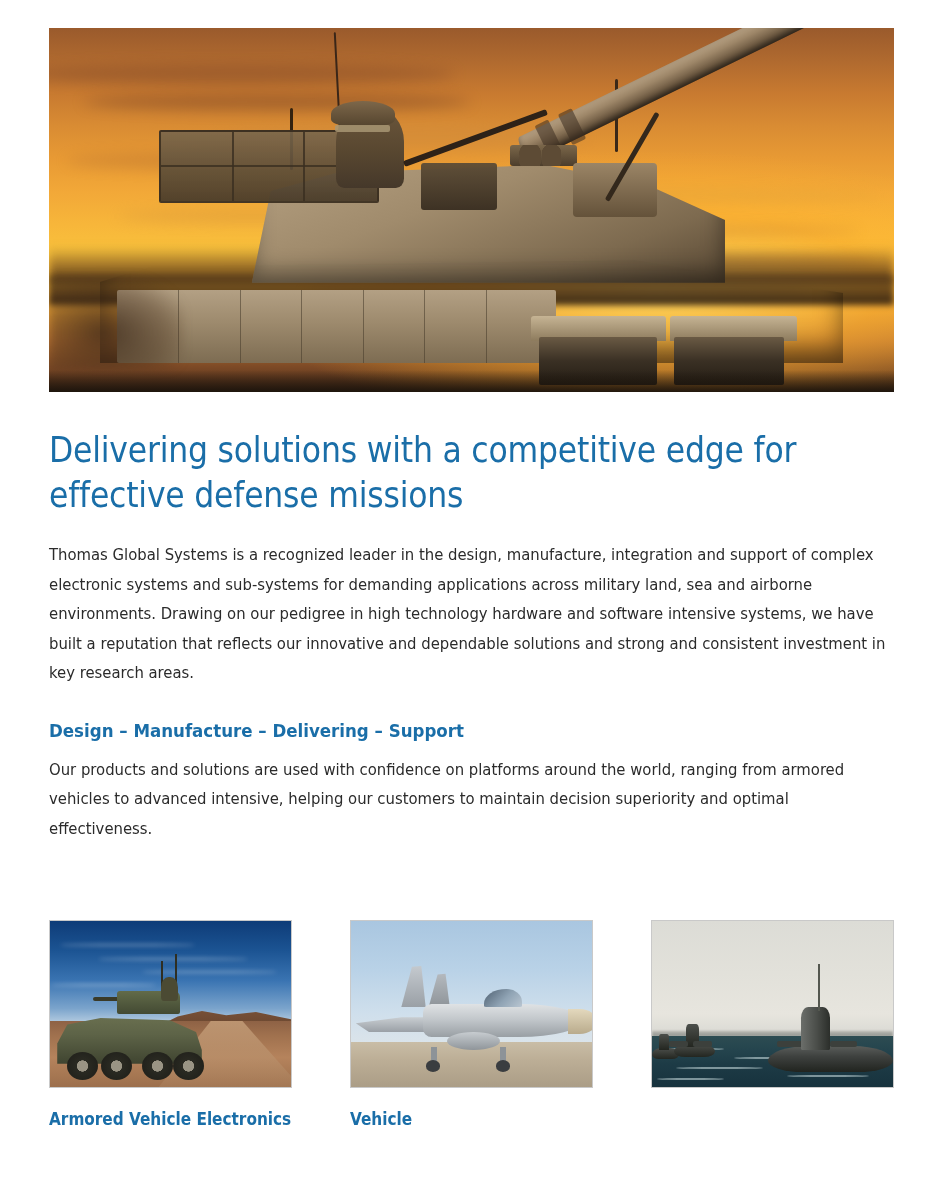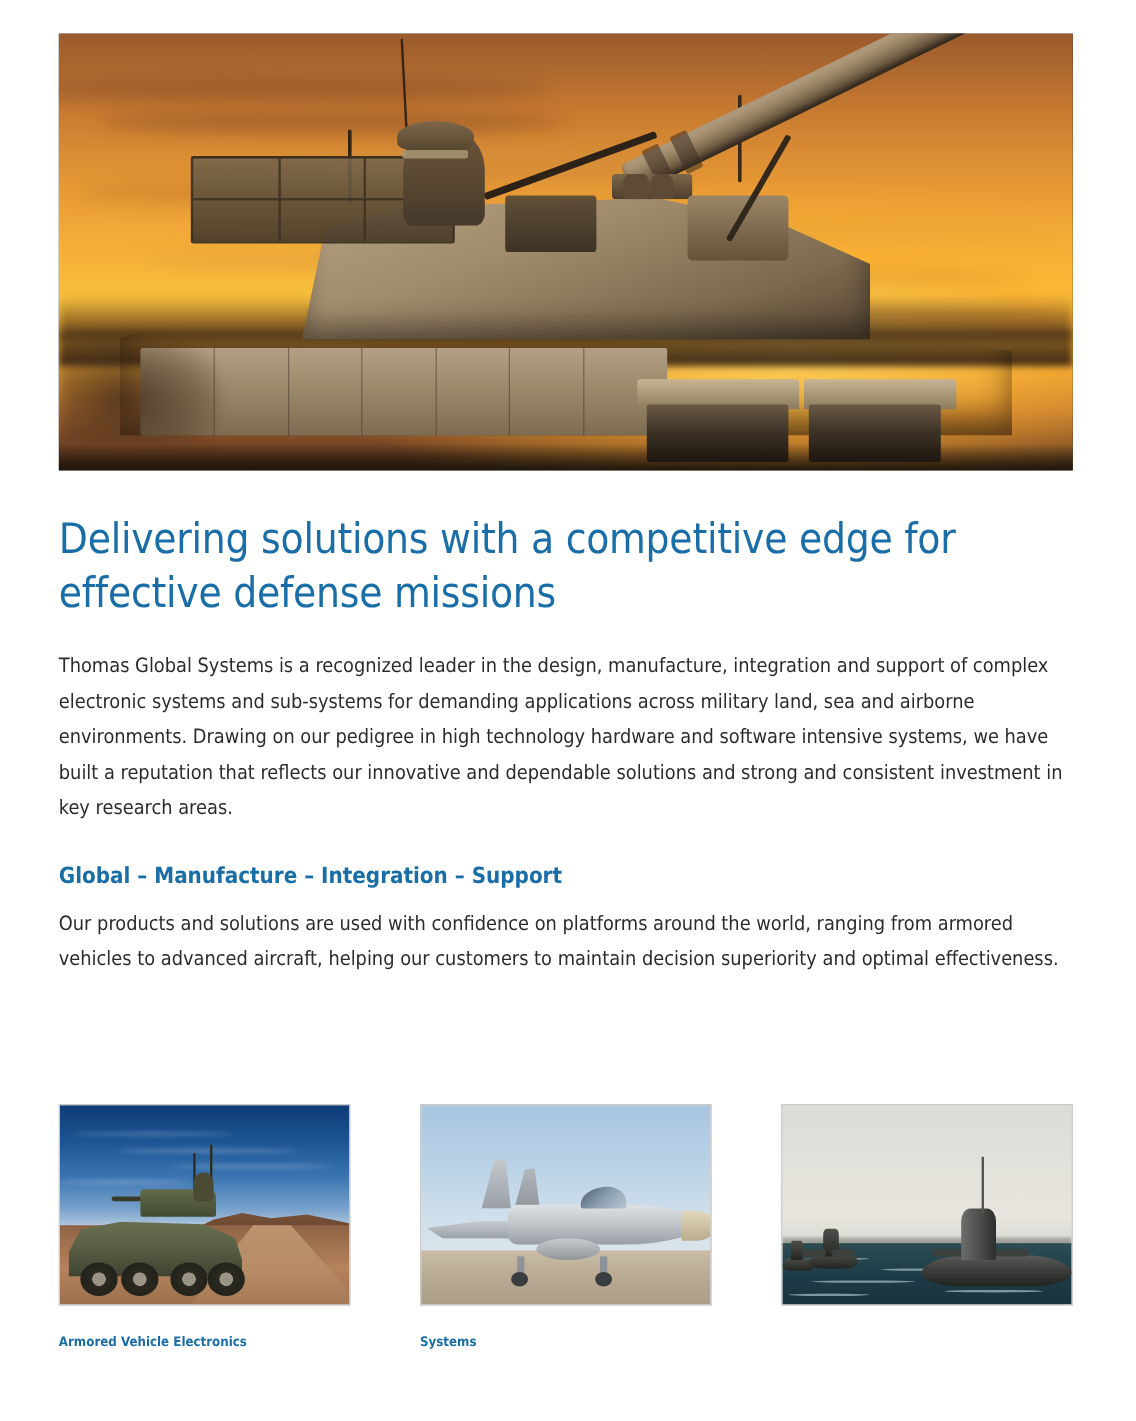--- a/index.html
+++ b/index.html
@@ -307,21 +307,21 @@
     width: 243px; height: 168px;
     border: 1px solid #c9c9c9;
     overflow: hidden;
     position: relative;
     background: #ddd;
   }
   .card .caption {
     display: block;
     margin-top: 19px;
     font-family: "DejaVu Sans Condensed", "Liberation Sans Narrow", "Liberation Sans", sans-serif;
-    font-size: 11px;
+    font-size: 17px;
     line-height: 24px;
     font-weight: 600;
     color: #1a6ea8;
     text-decoration: none;
     cursor: pointer;
   }
 
   
   .av-sky {
     position: absolute; left:0; top:0; right:0; height: 62%;
@@ -555,22 +555,22 @@
     <div class="fender fd2"></div>
     <div class="track-box tb1"></div>
     <div class="track-box tb2"></div>
     <div class="dust-left"></div>
     <div class="grass"></div>
   </div>
 
   <div class="content">
     <h1 class="headline">Delivering solutions with a competitive edge for effective defense missions</h1>
     <p class="body">Thomas Global Systems is a recognized leader in the design, manufacture, integration and support of complex electronic systems and sub-systems for demanding applications across military land, sea and airborne environments.  Drawing on our pedigree in high technology hardware and software intensive systems, we have built a reputation that reflects our innovative and dependable solutions and strong and consistent investment in key research areas.</p>
-    <h2 class="subhead">Global – Manufacture – Integration – Support</h2>
-    <p class="body second">Our products and solutions are used with confidence on platforms around the world, ranging from armored vehicles to advanced aircraft, helping our customers to maintain decision superiority and optimal effectiveness.</p>
+    <h2 class="subhead">Design – Manufacture – Delivering – Support</h2>
+    <p class="body second">Our products and solutions are used with confidence on platforms around the world, ranging from armored vehicles to advanced intensive, helping our customers to maintain decision superiority and optimal effectiveness.</p>
   </div>
 
   <div class="cards">
 
     <div class="card">
       <div class="thumb">
         <div class="av-sky"></div>
         <div class="av-cirrus" style="left:4%;top:14%;width:56%;"></div>
         <div class="av-cirrus" style="left:20%;top:22%;width:62%;"></div>
         <div class="av-cirrus" style="left:38%;top:30%;width:56%;"></div>
@@ -601,21 +601,21 @@
         <div class="jet-tail2"></div>
         <div class="jet-fuselage"></div>
         <div class="jet-nose"></div>
         <div class="jet-canopy"></div>
         <div class="jet-tank"></div>
         <div class="jet-gear" style="left:33%"></div>
         <div class="jet-gear" style="left:62%"></div>
         <div class="jet-tire" style="left:31%"></div>
         <div class="jet-tire" style="left:60%"></div>
       </div>
-      <a class="caption" href="#">Systems</a>
+      <a class="caption" href="#">Vehicle</a>
     </div>
 
     <div class="card">
       <div class="thumb">
         <div class="sub-sky"></div>
         <div class="sub-coast"></div>
         <div class="sub-sea"></div>
         <div class="wave" style="left:4%;bottom:22%;width:26%;"></div>
         <div class="wave" style="left:34%;bottom:17%;width:30%;"></div>
         <div class="wave" style="left:10%;bottom:11%;width:36%;"></div>

